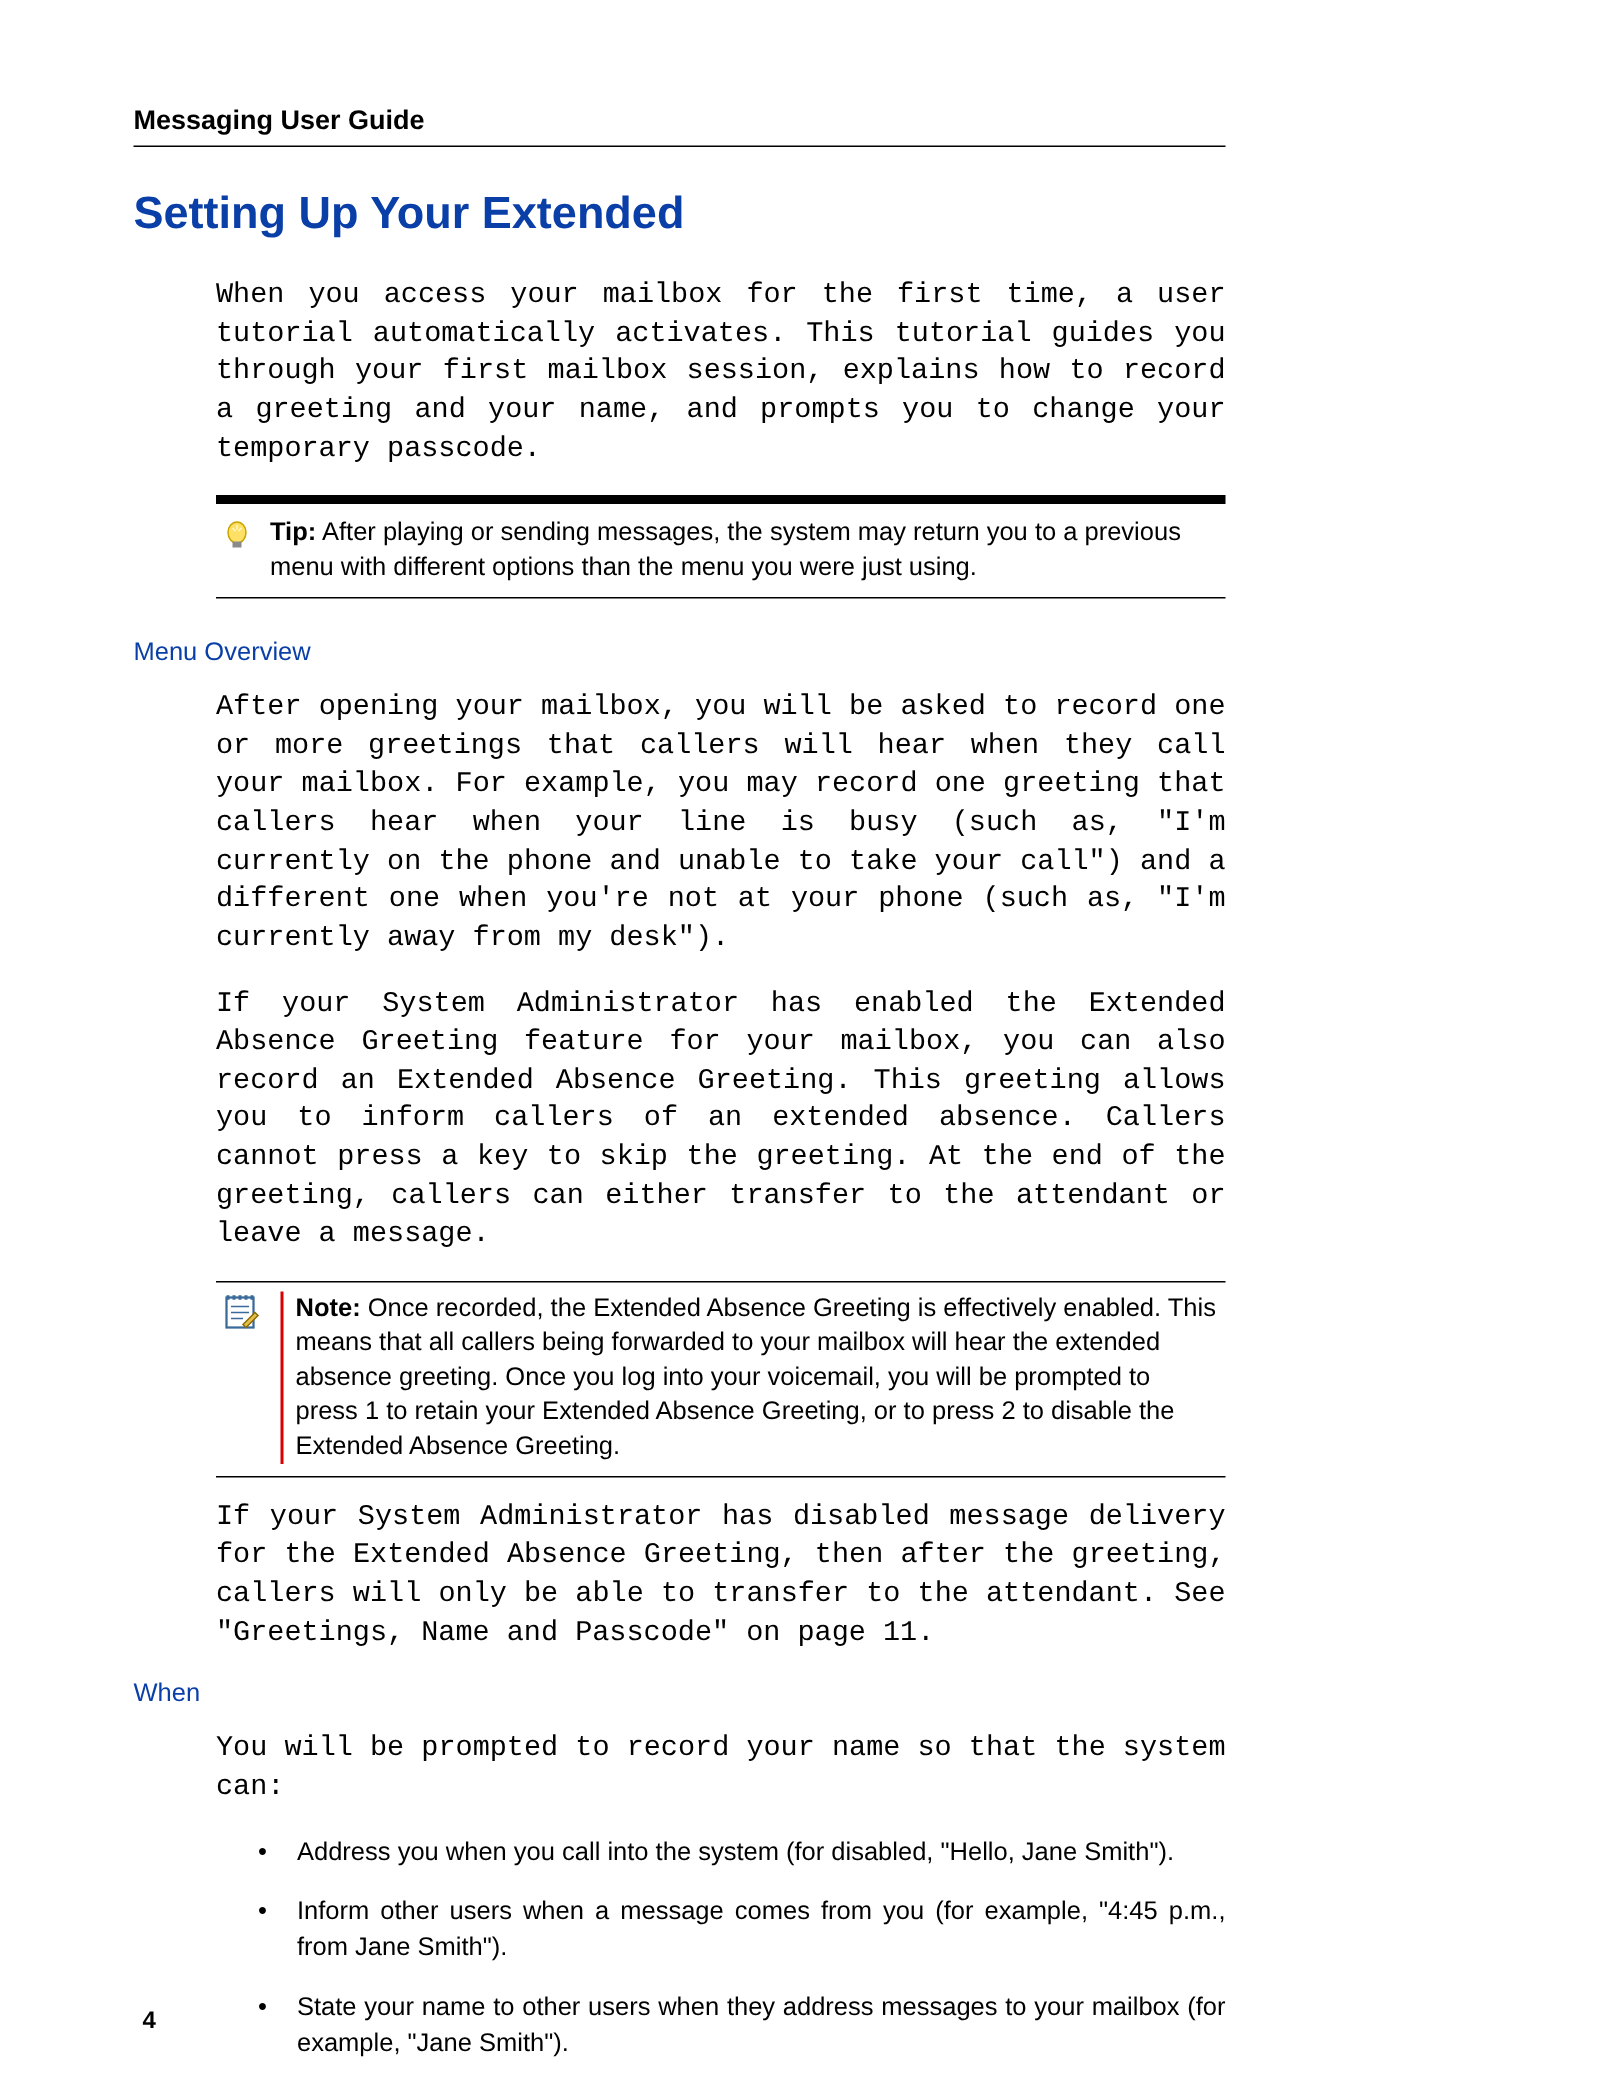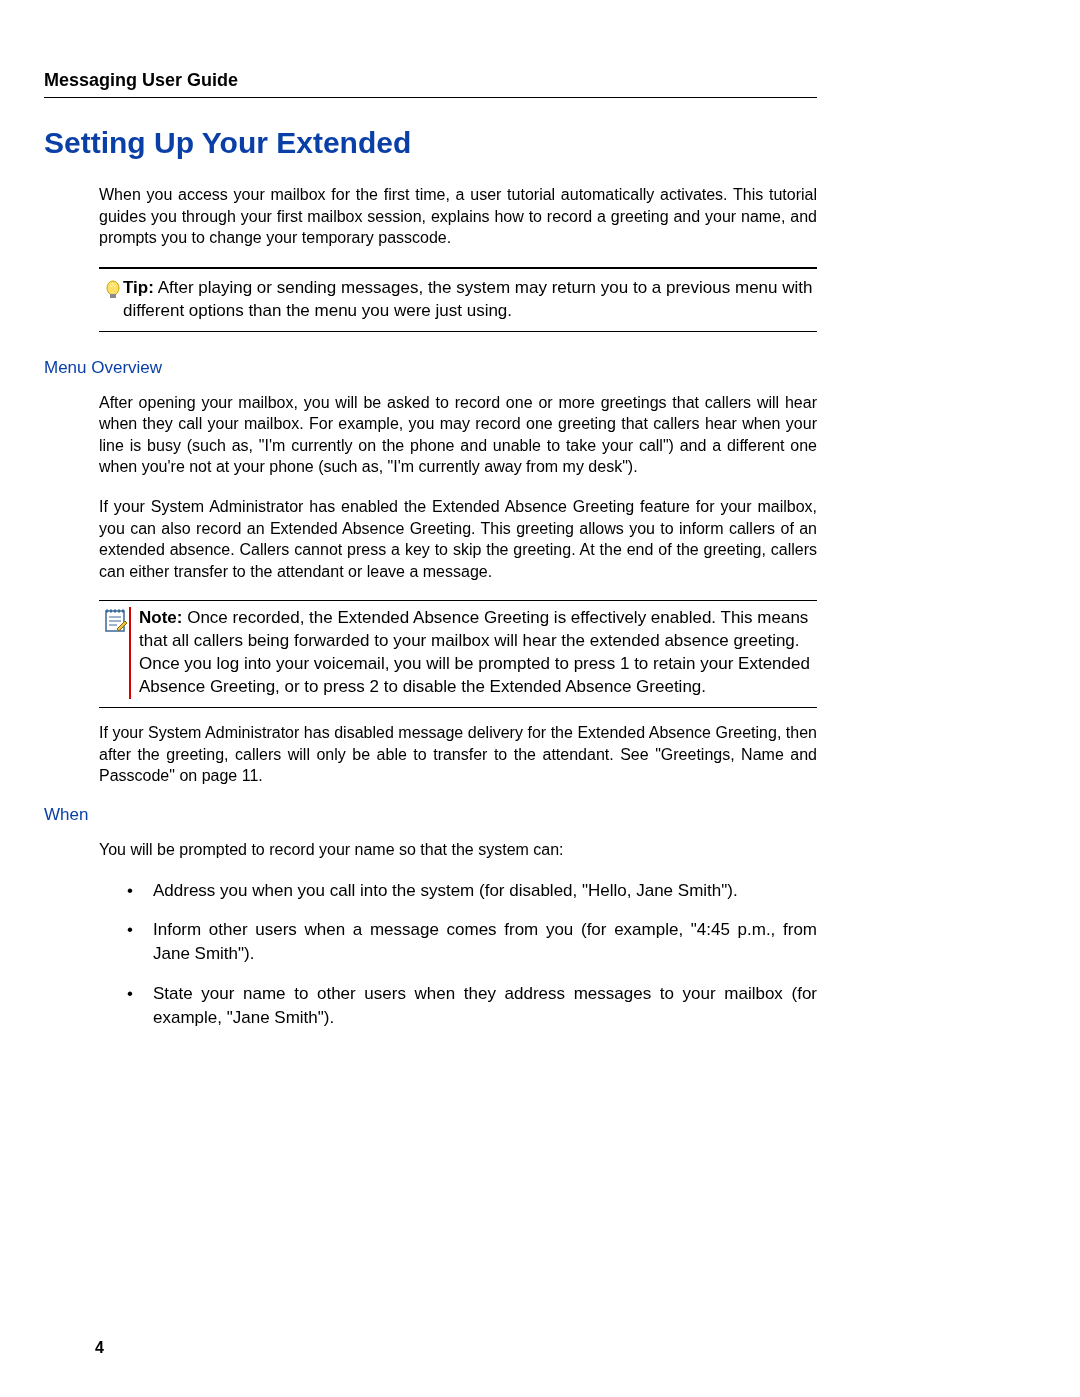--- a/index.html
+++ b/index.html
@@ -7,21 +7,21 @@
     padding: 0;
     background: #fff;
     font-family: Arial, Helvetica, sans-serif;
     color: #000;
   }
   .page {
     width: 912px;
     height: 1397px;
     position: relative;
     box-sizing: border-box;
-    padding: 70px 95px 40px 44px;
+    padding: 70px 95px 40px 89px;
   }
   .running-head {
     font-weight: bold;
     font-size: 18px;
     margin-bottom: 6px;
   }
   .rule {
     border: none;
     border-top: 1px solid #000;
     margin: 0 0 28px 0;
@@ -29,29 +29,30 @@
   h1.title {
     color: #0a3fa8;
     font-size: 30px;
     font-weight: bold;
     margin: 8px 0 24px 0;
   }
   .body-indent {
     margin-left: 55px;
   }
   p {
-    font-size: 16px;
+    font-size: 19px;
     line-height: 1.35;
     margin: 0 0 18px 0;
     text-align: justify;
+    font-family: Liberation Mono, monospace;
   }
   .tip-box {
     display: flex;
-    gap: 0;
-    border-top: 2px solid #000000;
+    gap: 12px;
+    border-top: 6px solid #000000;
     border-bottom: 1px solid #000;
     padding: 8px 4px;
     margin: 8px 0 26px 0;
   }
   .tip-icon {
     flex: 0 0 auto;
     padding-top: 2px;
   }
   .tip-text {
     font-size: 17px;
@@ -61,21 +62,21 @@
     color: #0a3fa8;
     font-size: 17px;
     font-weight: normal;
     margin: 18px 0 14px 0;
   }
   .italic {
     font-style: italic;
   }
   .note-box {
     display: flex;
-    gap: 0;
+    gap: 13px;
     border-top: 1px solid #000;
     border-bottom: 1px solid #000;
     padding: 6px 4px 8px 4px;
     margin: 6px 0 14px 0;
   }
   .note-icon {
     flex: 0 0 auto;
     padding-top: 2px;
   }
   .note-body {

